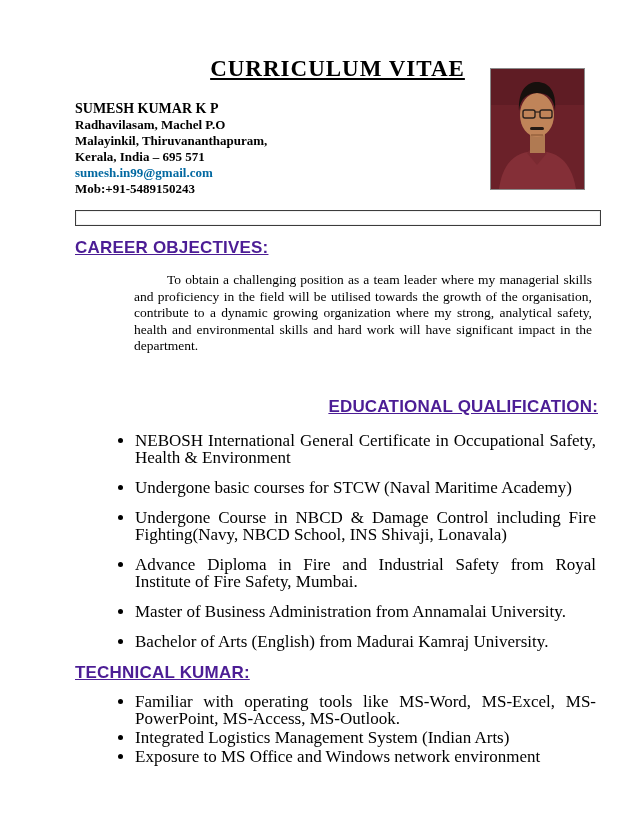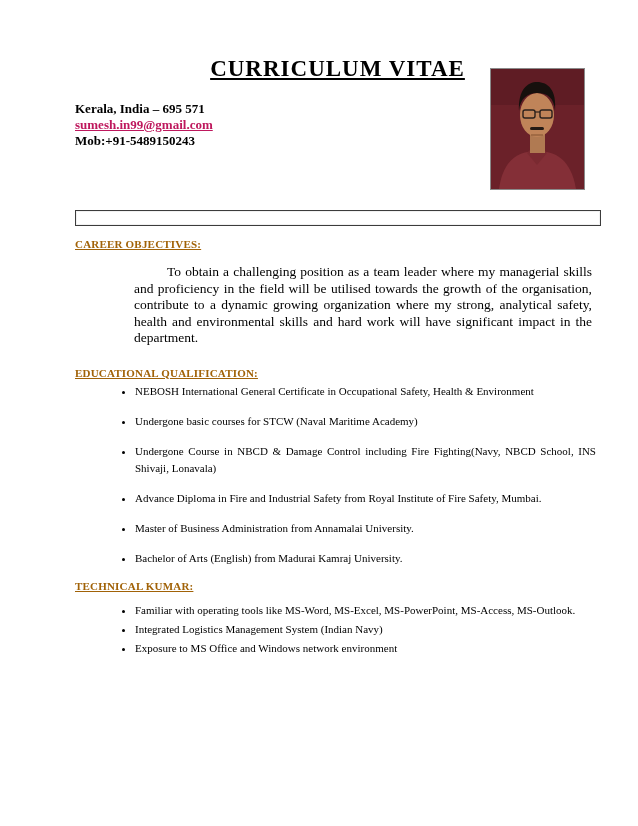--- a/index.html
+++ b/index.html
@@ -40,62 +40,61 @@
     position: absolute;
     top: 101px;
     left: 75px;
     font-size: 13px;
     font-weight: bold;
     line-height: 16px;
   }
   .contact .name { font-size: 14px; }
   .contact a.email {
     display: block;
-    color: #be185d;
-    text-decoration: underline;
+    color: #0369a1;
     cursor: pointer;
     font-weight: bold;
   }
   .divider-box {
     position: absolute;
     top: 210px;
     left: 75px;
     width: 526px;
     height: 16px;
     border: 1px solid #3c3c3c;
     box-shadow: inset 0 0 0 1px #f1f1f1;
     background: #ffffff;
   }
   .body-content {
     position: absolute;
     top: 238px;
     left: 75px;
     right: 40px;
   }
   h2.section-heading {
-    font-family: Liberation Serif, serif;
-    font-size: 11px;
+    font-family: Liberation Sans, sans-serif;
+    font-size: 17px;
     font-weight: bold;
     text-decoration: underline;
     letter-spacing: 0.2px;
-    color: #a16207;
+    color: #4c1d95;
   }
-  h2.edu-heading { margin-top: 20px; }
+  h2.edu-heading { margin-top: 42px; text-align: right; }
   h2.tech-heading { margin-top: 8px; }
   .objective {
     margin: 14px 6px 0 59px;
     text-align: justify;
     text-indent: 33px;
     font-size: 13.5px;
     line-height: 16.5px;
   }
   ul.bullet-list {
-    margin: 4px 0 0 0;
+    margin: 15px 0 0 0;
     padding-left: 60px;
-    font-size: 11px;
+    font-size: 17px;
     line-height: 17px;
     list-style: disc;
   }
   ul.tech-list { margin-top: 10px; font-family: Liberation Serif, serif; }
   ul.bullet-list li {
     text-align: justify;
     padding-right: 2px;
   }
   ul.edu-list li { margin-bottom: 13px; }
   ul.tech-list li { margin-bottom: 2px; }
@@ -118,20 +117,23 @@
       <path d="M28 42 C27 20 37 13 46 13 C57 13 66 21 64 42 C63 29 57 24 46 24 C37 24 29 29 28 42 Z" fill="#16100d"></path>
       <rect x="32" y="41" width="12" height="8" rx="2" fill="none" stroke="#2a201c" stroke-width="1.4"></rect>
       <rect x="49" y="41" width="12" height="8" rx="2" fill="none" stroke="#2a201c" stroke-width="1.4"></rect>
       <line x1="44" y1="43" x2="49" y2="43" stroke="#2a201c" stroke-width="1.2"></line>
       <rect x="39" y="58" width="14" height="3" rx="1.5" fill="#241a15"></rect>
       <line x1="40" y1="66" x2="52" y2="66" stroke="#8d5a38" stroke-width="1.2"></line>
     </svg>
   </div>
 
   <div class="contact">
+    <div class="name">SUMESH KUMAR K P</div>
+    <div class="addr">Radhavilasam, Machel P.O</div>
+    <div class="addr">Malayinkil, Thiruvananthapuram,</div>
     <div class="addr">Kerala, India – 695 571</div>
     <a class="email">sumesh.in99@gmail.com</a>
     <div class="addr">Mob:+91-5489150243</div>
   </div>
 
   <div class="divider-box"></div>
 
   <div class="body-content">
 
     <h2 class="section-heading career-heading">CAREER OBJECTIVES:</h2>
@@ -146,19 +148,19 @@
       <li>Undergone Course in NBCD &amp; Damage Control including Fire Fighting(Navy, NBCD School, INS Shivaji, Lonavala)</li>
       <li>Advance Diploma in Fire and Industrial Safety from Royal Institute of Fire Safety, Mumbai.</li>
       <li>Master of Business Administration from Annamalai University.</li>
       <li>Bachelor of Arts (English) from Madurai Kamraj University.</li>
     </ul>
 
     <h2 class="section-heading tech-heading">TECHNICAL KUMAR:</h2>
 
     <ul class="bullet-list tech-list">
       <li>Familiar with operating tools like MS-Word, MS-Excel, MS-PowerPoint, MS-Access, MS-Outlook.</li>
-      <li>Integrated Logistics Management System (Indian Navy)</li>
+      <li>Integrated Logistics Management System (Indian Arts)</li>
       <li>Exposure to MS Office and Windows network environment</li>
     </ul>
 
   </div>
 
 </div>
 
 </body></html>

